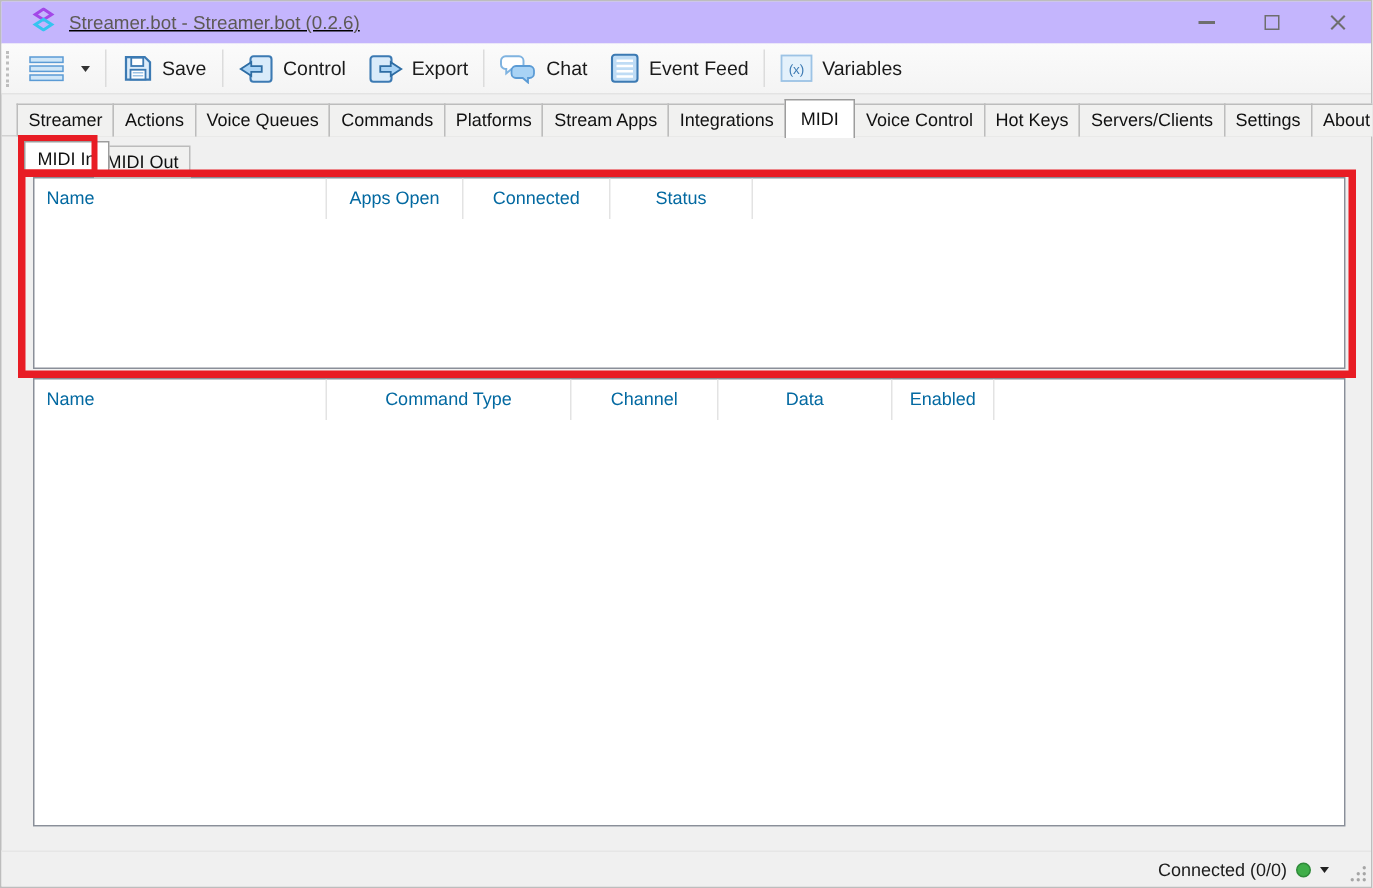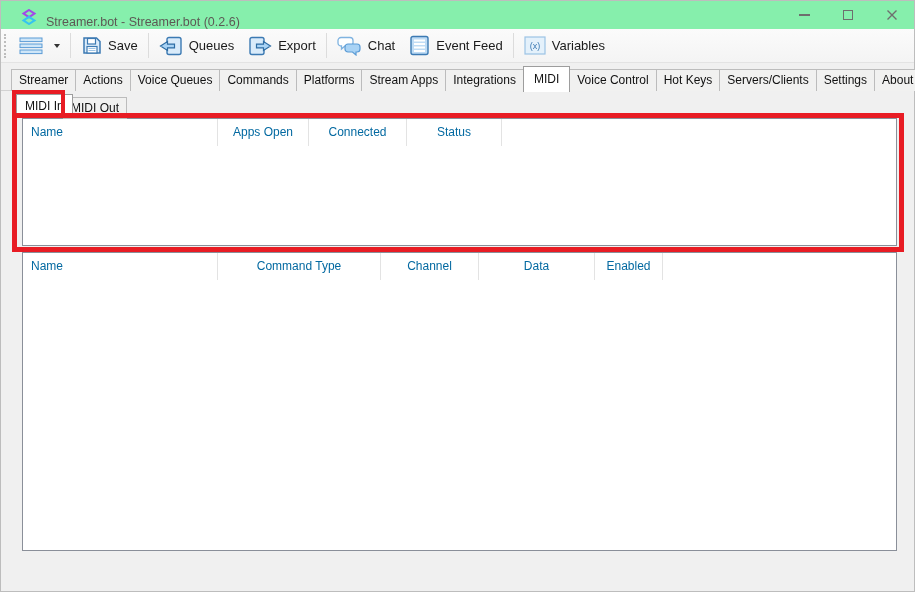--- a/index.html
+++ b/index.html
@@ -6,22 +6,22 @@
   html, body { width: 915px; height: 592px; overflow: hidden; }
   body { font-family: "Liberation Sans", sans-serif; background: #e8e8e8; }
 
   .window {
     position: relative; width: 915px; height: 592px;
     background: #f0f0f0; border: 1px solid #bdbdbd;
   }
 
   
   .titlebar {
-    height: 28px; display: flex; align-items: flex-end;
-    padding-left: 20px; background: #86efac;
+    height: 28px; display: flex; align-items: center;
+    padding-left: 20px; background: #c4b5fd; text-decoration: underline;
   }
   .titlebar .logo { margin-right: 9px; flex: 0 0 auto; }
   .titlebar .title { font-size: 12.5px; color: #5d5955; white-space: nowrap; }
   .win-controls {
     position: absolute; top: 0; right: 0; height: 28px;
     display: flex; align-items: stretch;
   }
   .wc { width: 44px; display: flex; align-items: center; justify-content: center; cursor: default; }
   .glyph-min { width: 11px; height: 2px; background: #6e6e6e; display: block; }
   .glyph-max { width: 10px; height: 10px; border: 1.5px solid #6e6e6e; display: block; }
@@ -160,21 +160,21 @@
       <span>Save</span>
     </button>
 
     <div class="tb-sep"></div>
 
     <button class="tb-btn">
       <svg width="24" height="20" viewBox="0 0 24 20">
         <rect x="8" y="1.5" width="14" height="17" rx="2" fill="#d9ebfa" stroke="#3c7ab3" stroke-width="1.4"></rect>
         <path d="M1.5 10 L8.5 5.5 v2.6 h7 v3.8 h-7 v2.6 Z" fill="#a9d3f5" stroke="#2e6da4" stroke-width="1.2"></path>
       </svg>
-      <span>Queues</span>
+      <span>Control</span>
     </button>
 
     <button class="tb-btn">
       <svg width="24" height="20" viewBox="0 0 24 20">
         <rect x="2" y="1.5" width="14" height="17" rx="2" fill="#d9ebfa" stroke="#3c7ab3" stroke-width="1.4"></rect>
         <path d="M22.5 10 L15.5 5.5 v2.6 h-7 v3.8 h7 v2.6 Z" fill="#a9d3f5" stroke="#2e6da4" stroke-width="1.2"></path>
       </svg>
       <span>Export</span>
     </button>
 
@@ -243,14 +243,29 @@
       <div class="lv-col ac" style="width:98px">Channel</div>
       <div class="lv-col ac" style="width:116px">Data</div>
       <div class="lv-col ac" style="width:68px">Enabled</div>
     </div>
     <div></div>
   </div>
 
   <div class="annot annot-tab"></div>
   <div class="annot annot-table"></div>
 
+  <div class="statusbar">
+    <div class="conn-group">
+      <span class="conn-text">Connected (0/0)</span>
+      <span class="conn-dot"></span>
+      <span class="conn-caret"></span>
+    </div>
+    <svg class="resize-grip" width="14" height="14" viewBox="0 0 14 14">
+      <circle cx="11.5" cy="3.5" r="1.1" fill="#a5a5a5"></circle>
+      <circle cx="11.5" cy="7.5" r="1.1" fill="#a5a5a5"></circle>
+      <circle cx="11.5" cy="11.5" r="1.1" fill="#a5a5a5"></circle>
+      <circle cx="7.5" cy="7.5" r="1.1" fill="#a5a5a5"></circle>
+      <circle cx="7.5" cy="11.5" r="1.1" fill="#a5a5a5"></circle>
+      <circle cx="3.5" cy="11.5" r="1.1" fill="#a5a5a5"></circle>
+    </svg>
+  </div>
 
 </div>
 
 </body></html>

